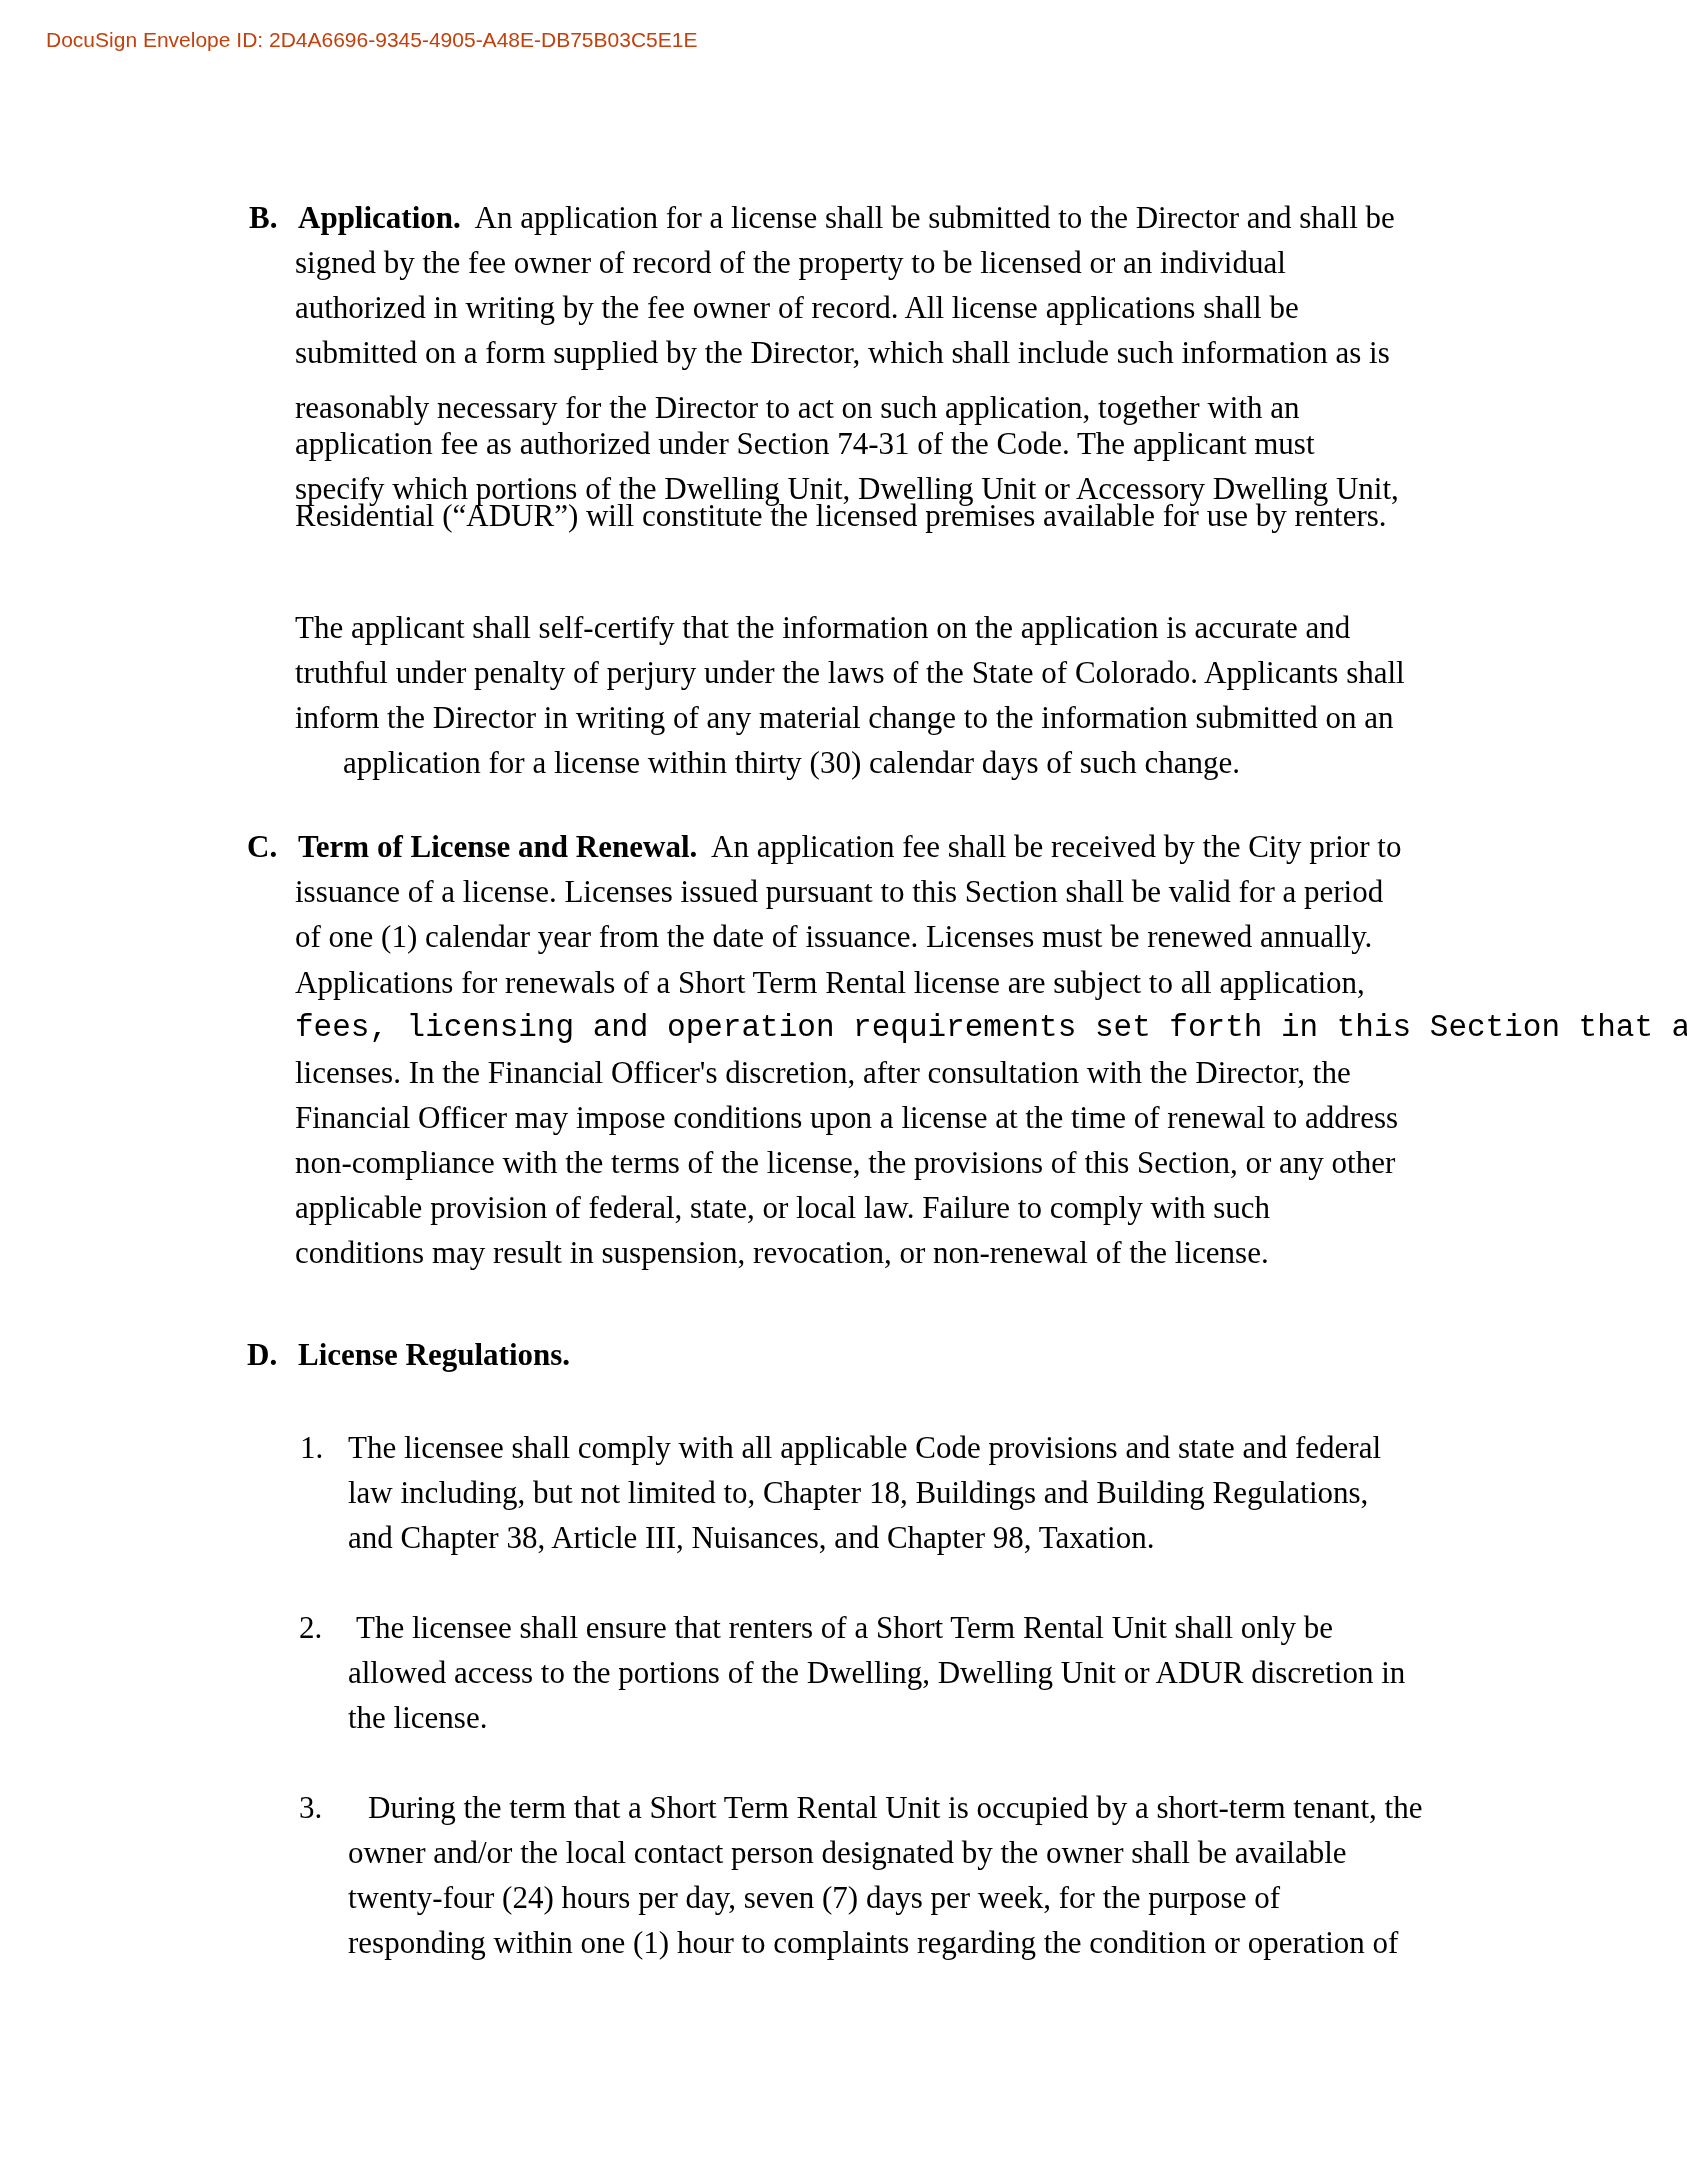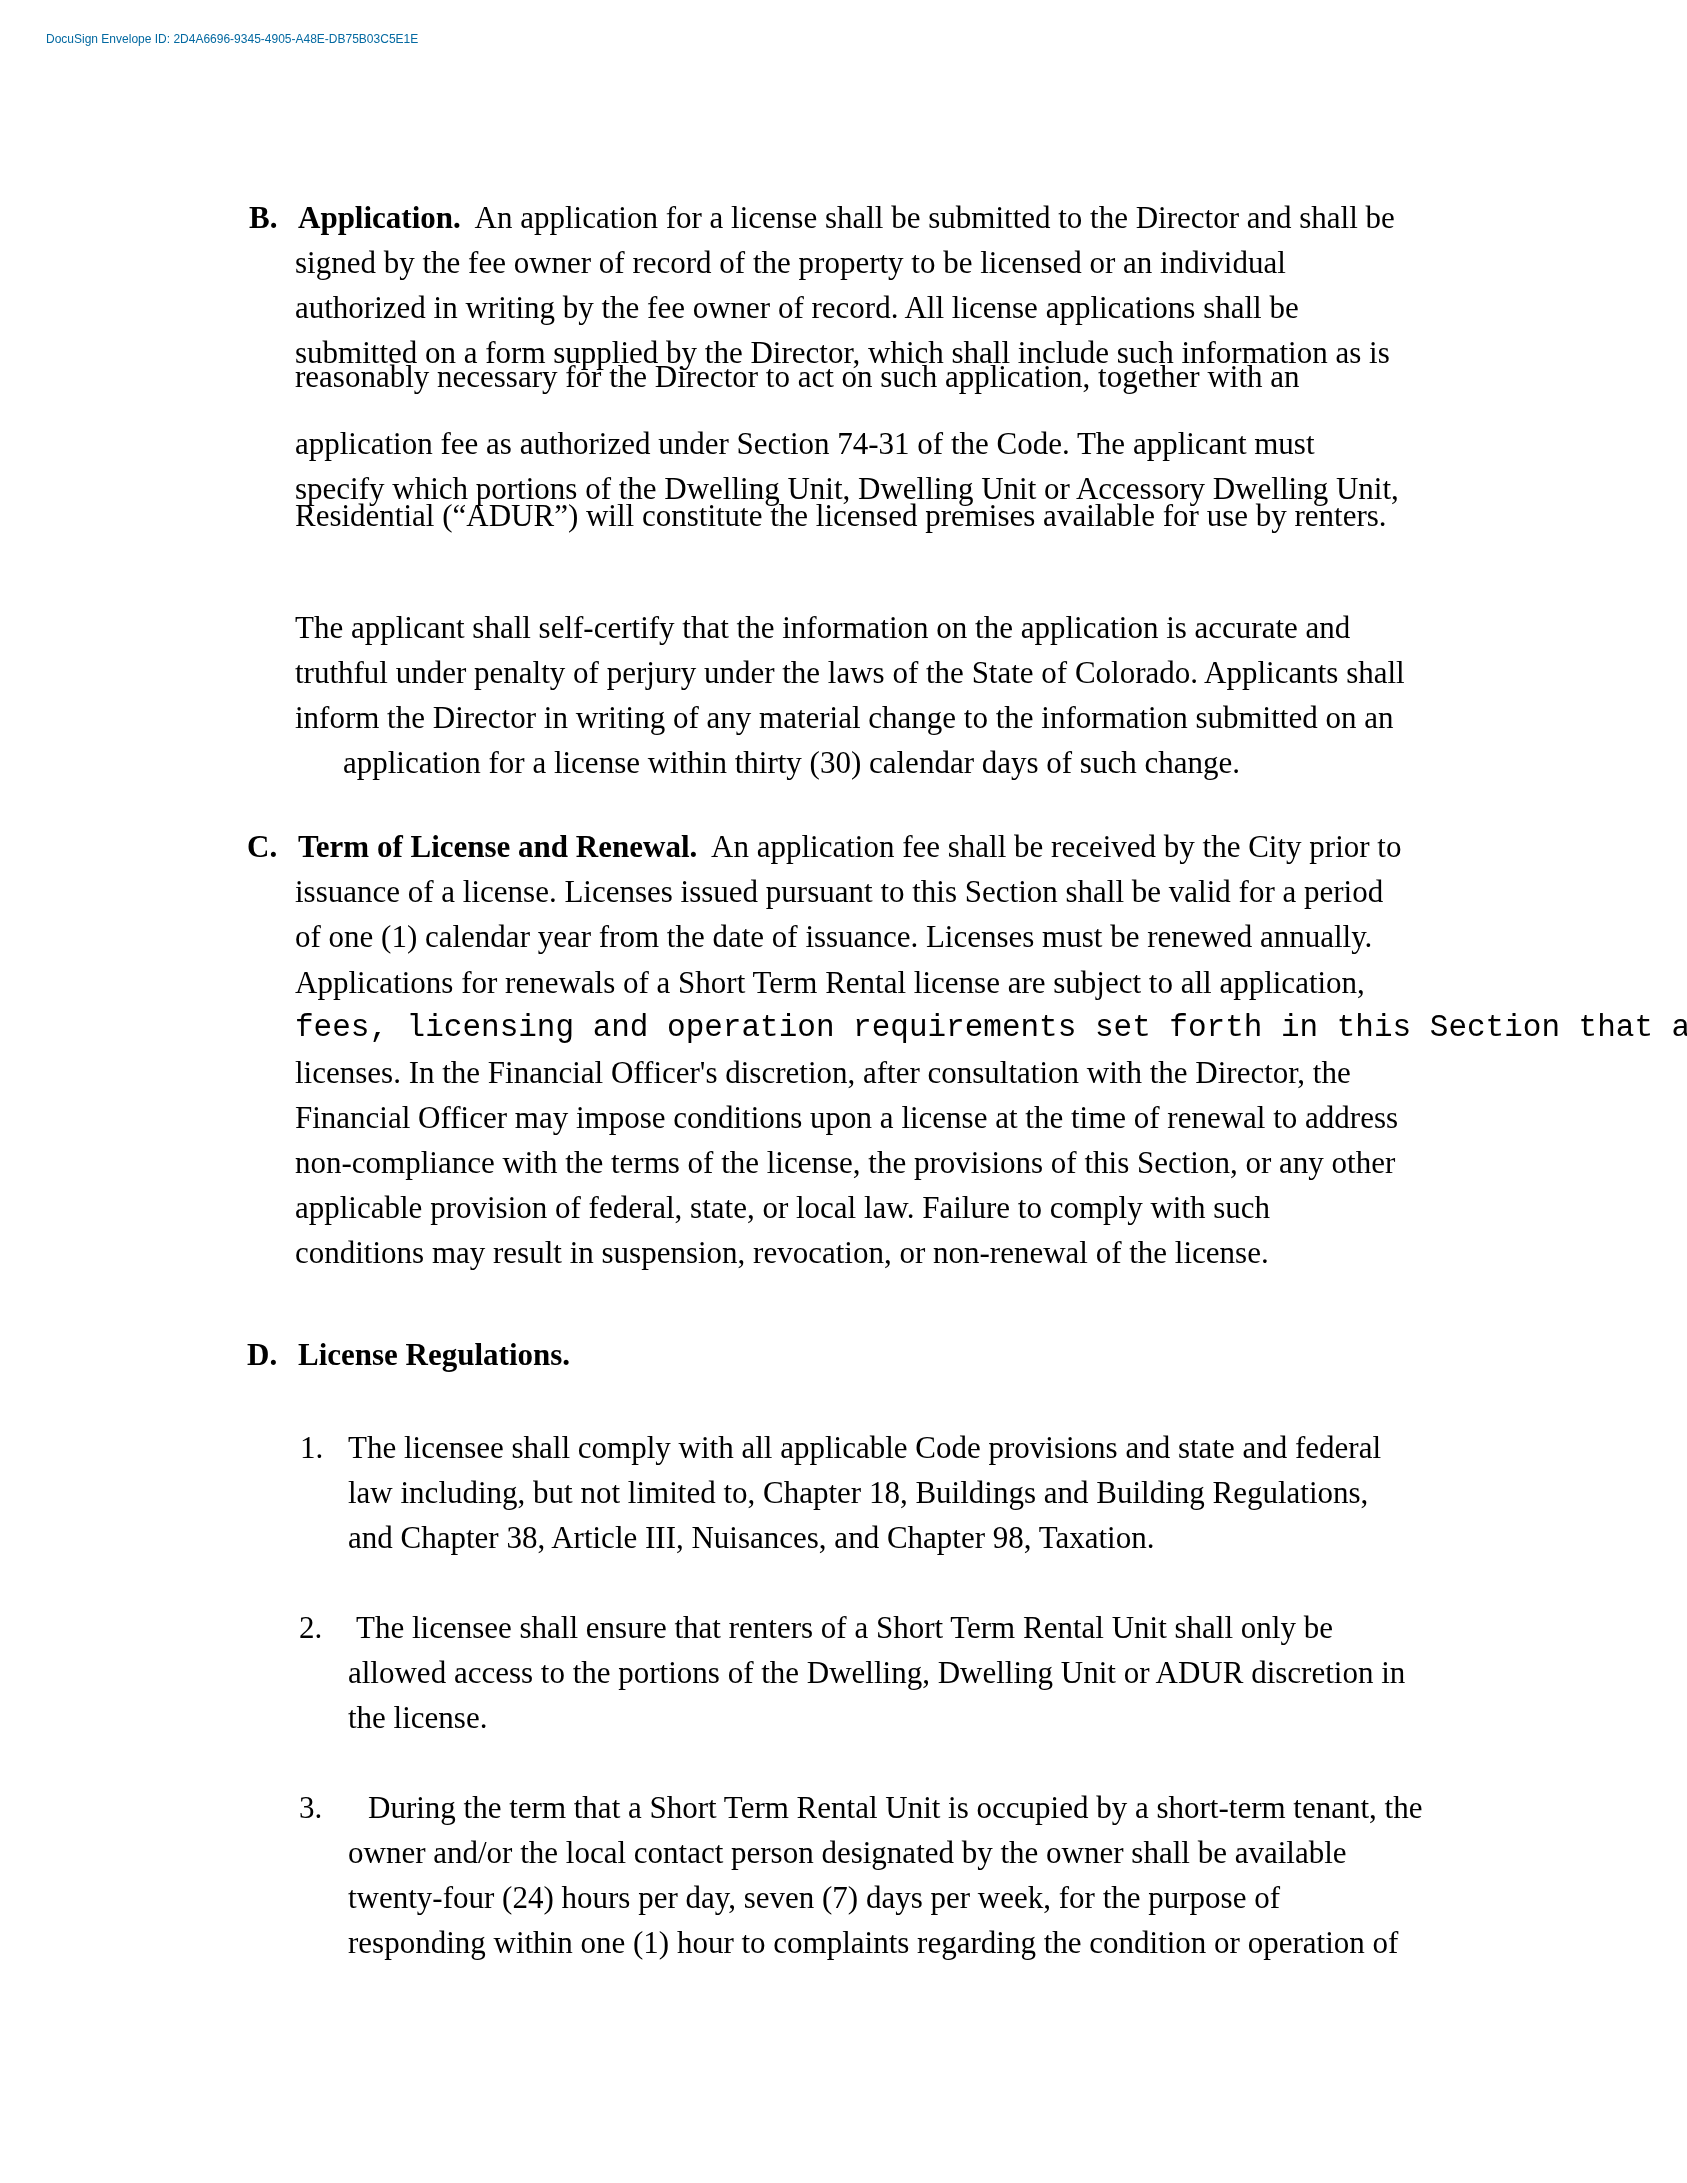--- a/index.html
+++ b/index.html
@@ -12,23 +12,23 @@
       height: 2183px;
       position: relative;
       overflow: hidden;
       color: #000000;
     }
     .envelope {
       position: absolute;
       left: 46px;
       top: 27px;
       font-family: "Liberation Sans", sans-serif;
-      font-size: 12px;
+      font-size: 21px;
       line-height: 25px;
-      color: #0369a1;
+      color: #c2410c;
       white-space: nowrap;
     }
     .page {
       position: absolute;
       left: 0;
       top: 0;
       width: 1687px;
       height: 2183px;
       font-family: "Liberation Serif", serif;
       font-size: 31px;
@@ -63,21 +63,21 @@
 
   <div class="block" style="left:0; top:0;">
     <span class="label bold" style="left:249px; top:195px;">B.</span>
     <div class="line" style="left:298px; top:195px;">
       <span class="bold">Application.</span>&nbsp;
       <span>An application for a license shall be submitted to the Director and shall be</span>
     </div>
     <div class="line" style="left:295px; top:240px;">signed by the fee owner of record of the property to be licensed or an individual</div>
     <div class="line" style="left:295px; top:285px;">authorized in writing by the fee owner of record.  All license applications shall be</div>
     <div class="line" style="left:295px; top:330px;">submitted on a form supplied by the Director, which shall include such information as is</div>
-    <div class="line" style="left:295px; top:354px;">reasonably necessary for the Director to act on such application, together with an</div>
+    <div class="line" style="left:295px; top:385px;">reasonably necessary for the Director to act on such application, together with an</div>
     <div class="line" style="left:295px; top:421px;">application fee as authorized under Section 74-31 of the Code.  The applicant must</div>
     <div class="line" style="left:295px; top:466px;">specify which portions of the Dwelling Unit, Dwelling Unit or Accessory Dwelling Unit,</div>
     <div class="line" style="left:295px; top:493px;">Residential (“ADUR”) will constitute the licensed premises available for use by renters.</div>
 
     <div class="line" style="left:295px; top:605px;">The applicant shall self-certify that the information on the application is accurate and</div>
     <div class="line" style="left:295px; top:650px;">truthful under penalty of perjury under the laws of the State of Colorado. Applicants shall</div>
     <div class="line" style="left:295px; top:695px;">inform the Director in writing of any material change to the information submitted on an</div>
     <div class="line" style="left:295px; top:740px;margin-left:48px;">application for a license within thirty (30) calendar days of such change.</div>
   </div>
 

